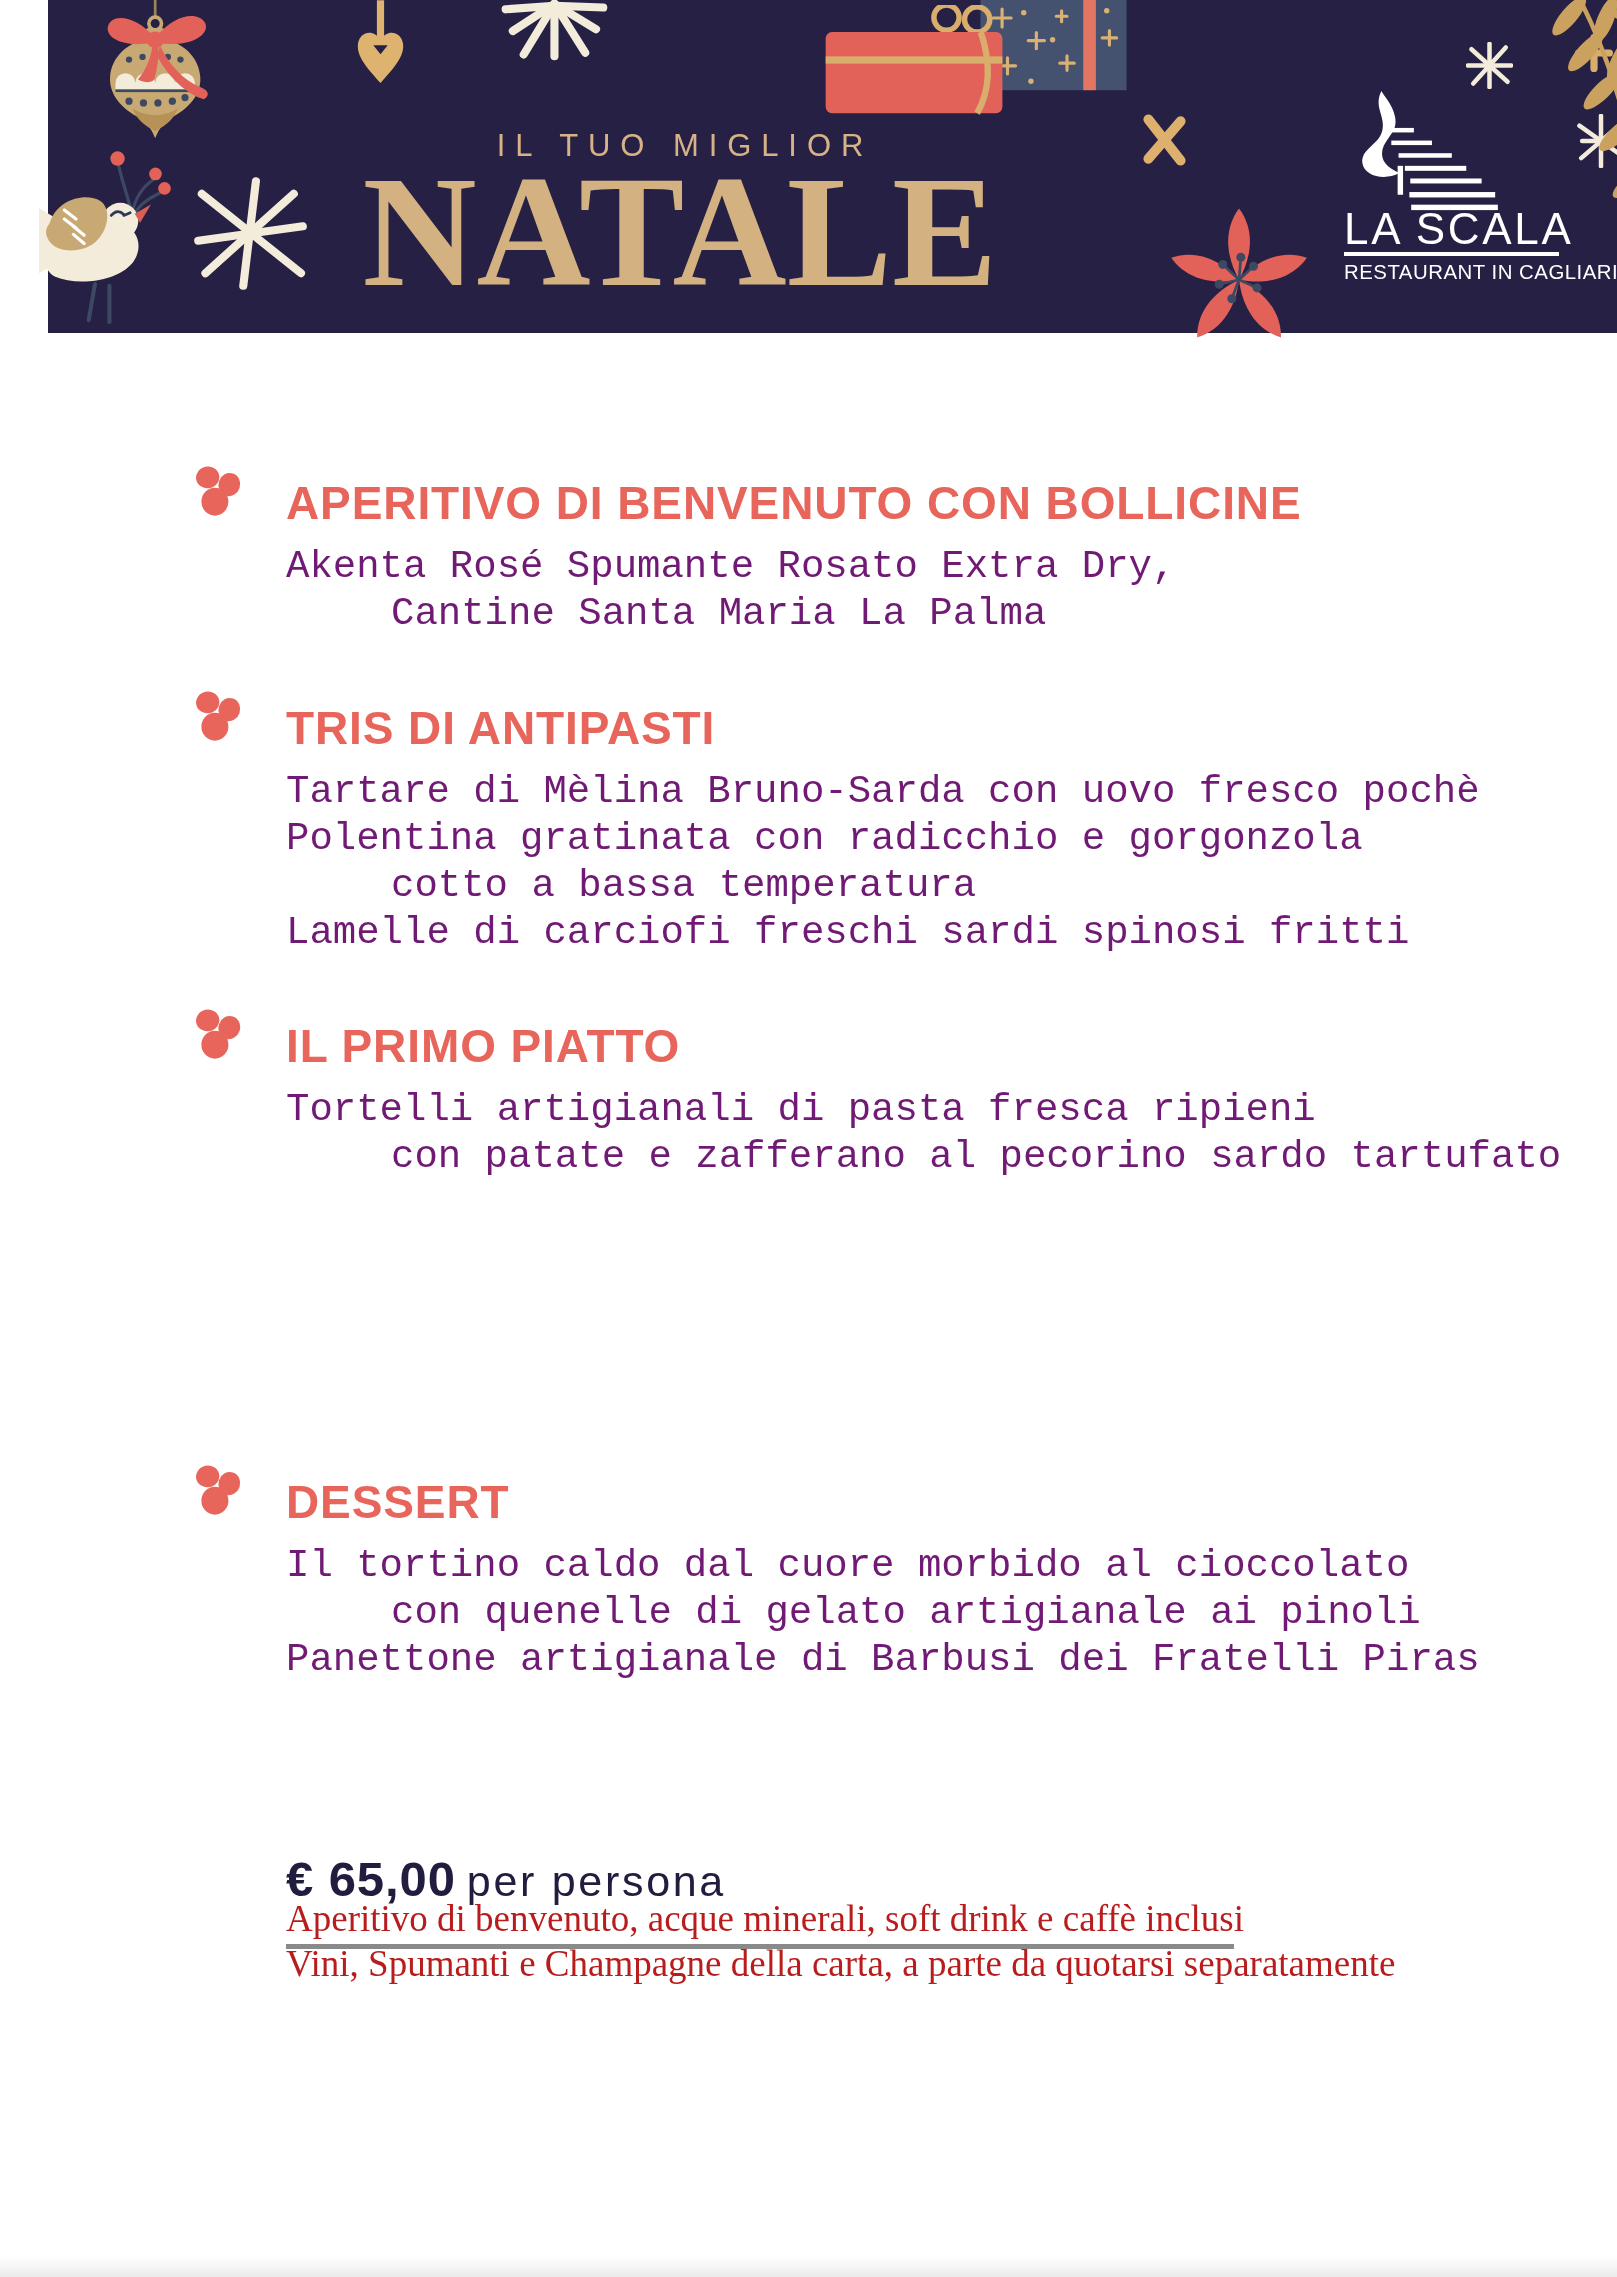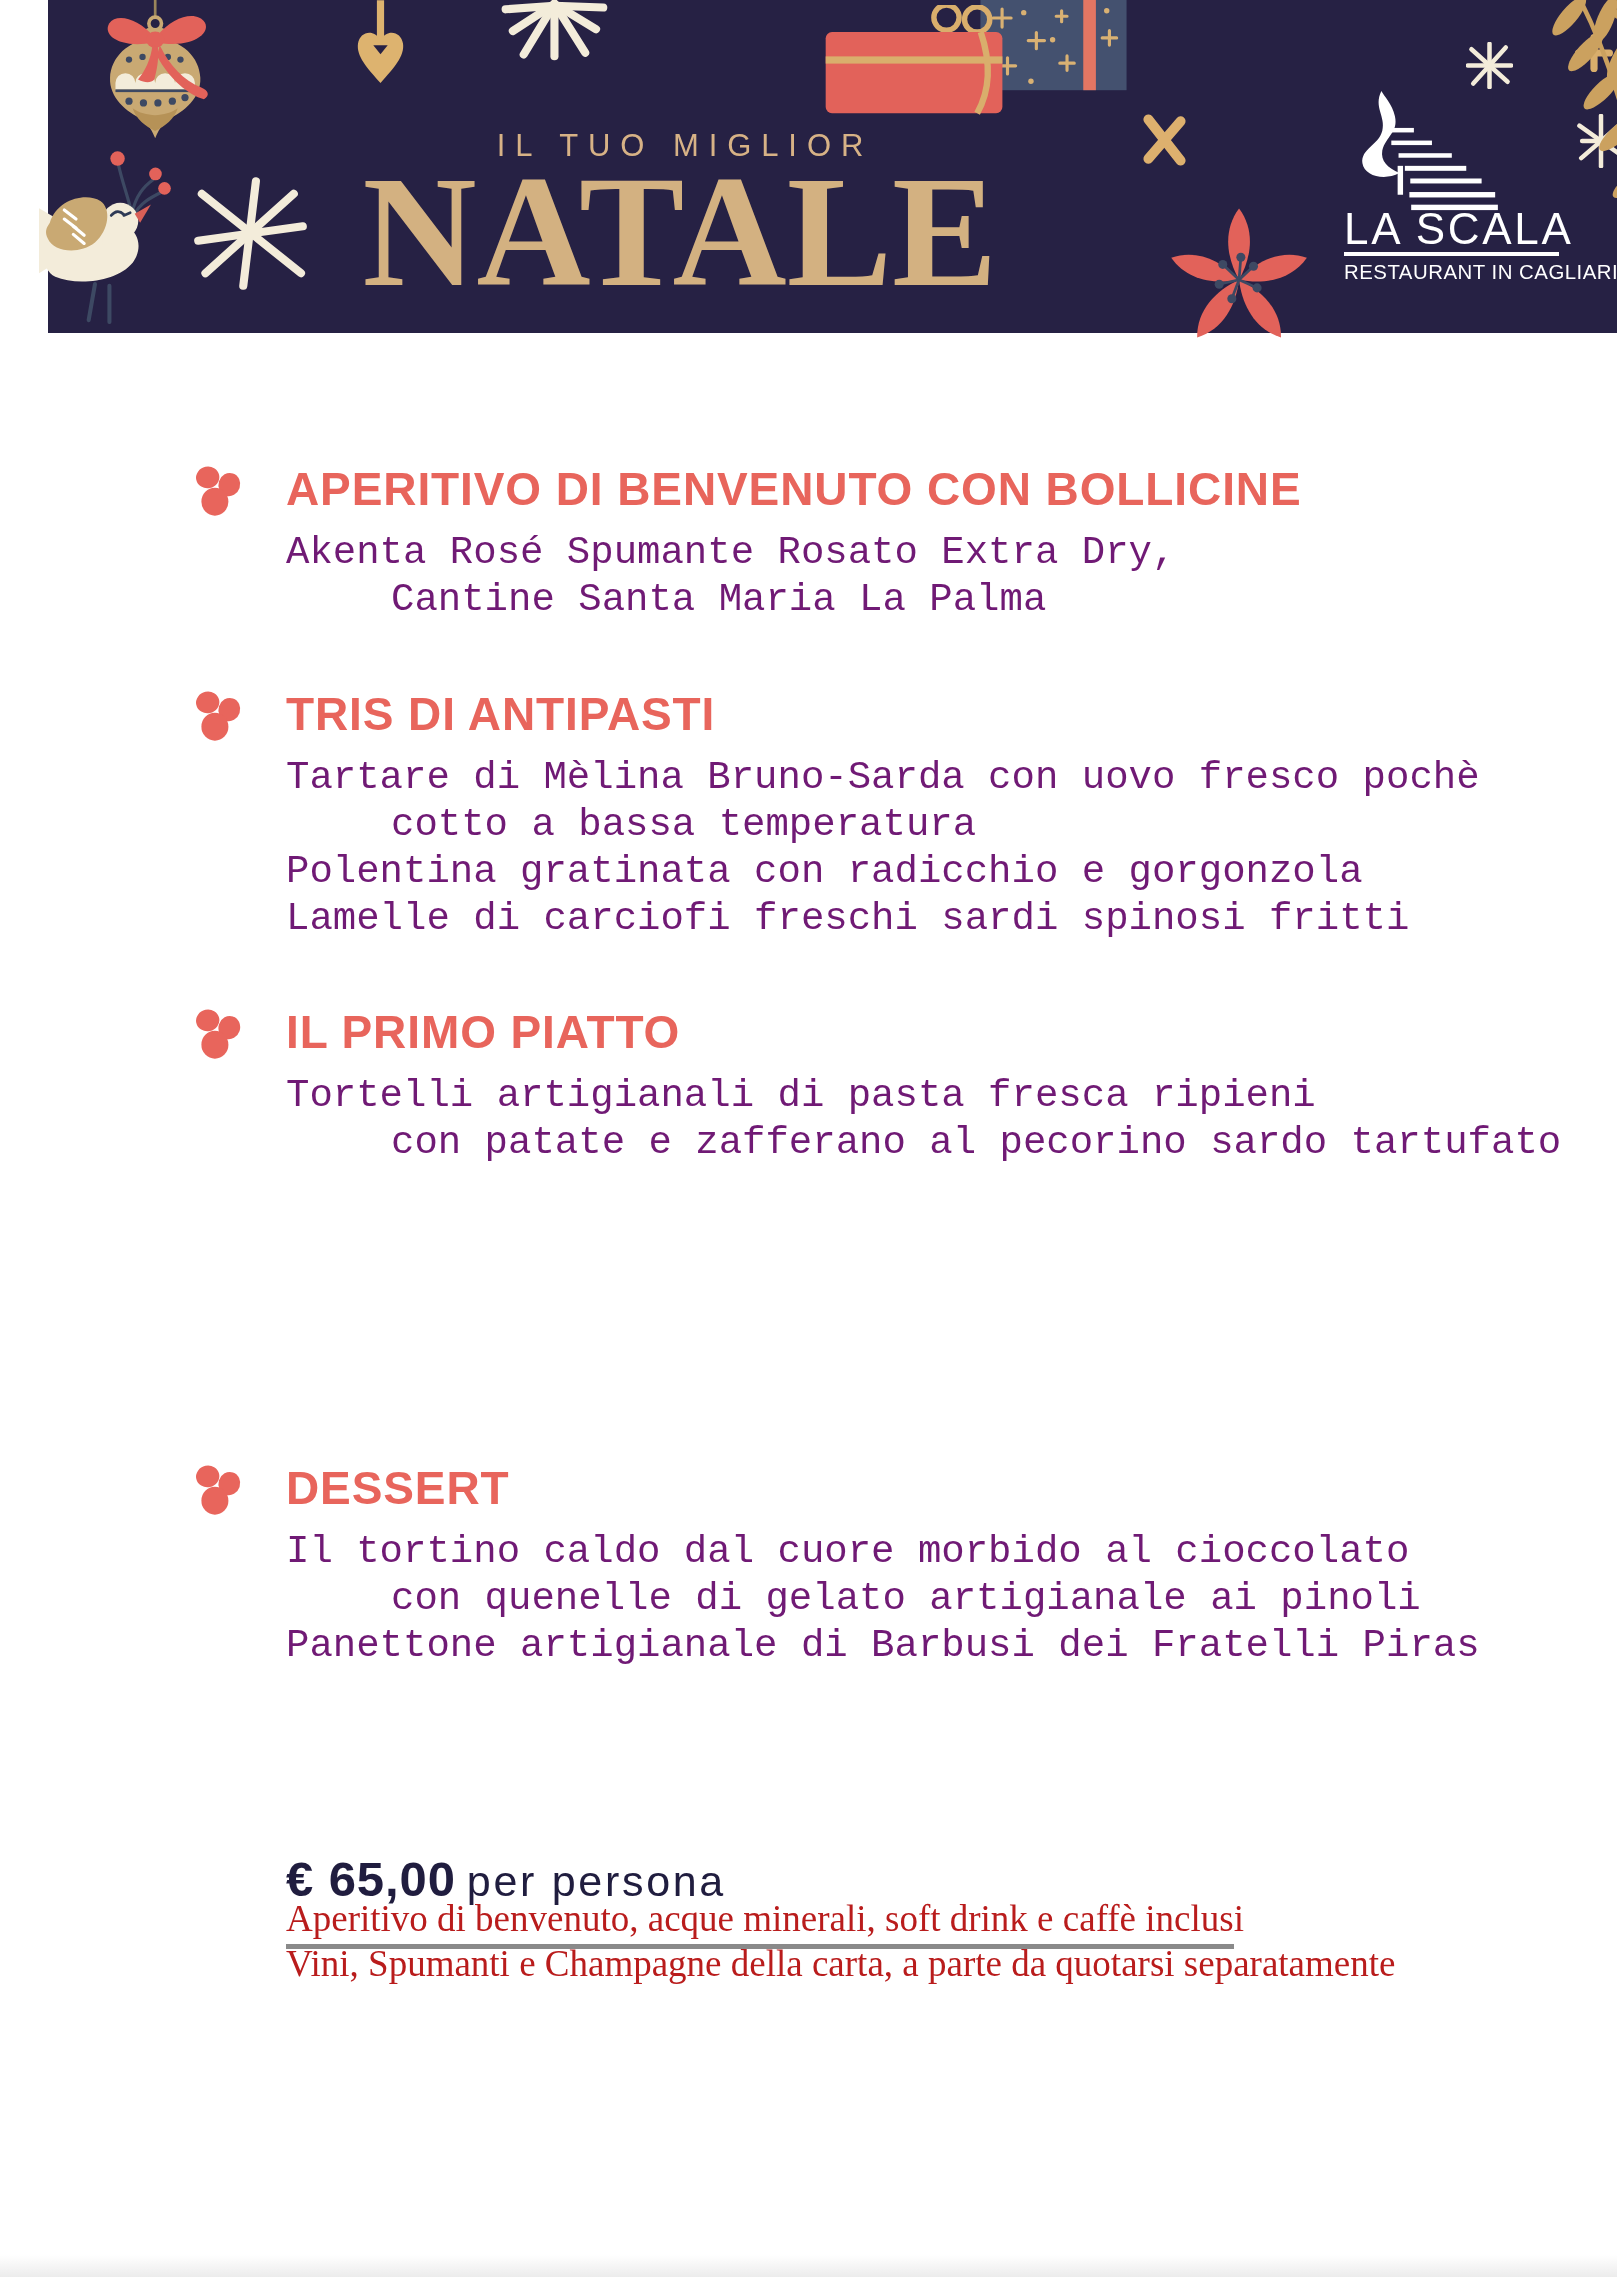--- a/index.html
+++ b/index.html
@@ -15,21 +15,21 @@
           font-weight:700;font-size:158px;line-height:145px;color:#D3B181;white-space:nowrap;}
   
   .logo-name{position:absolute;left:1296px;top:204px;width:226px;color:#ffffff;font-size:44px;
              font-weight:400;letter-spacing:2.7px;white-space:nowrap;}
   .logo-rule{position:absolute;left:1296px;top:252px;width:215px;height:3.6px;background:#ffffff;}
   .logo-tag{position:absolute;left:1296px;top:261px;width:235px;color:#ffffff;font-size:20.4px;
             letter-spacing:0.5px;white-space:nowrap;}
   
   .section{position:absolute;left:0;width:1617px;}
   .berries{position:absolute;left:193px;top:1.8px;}
-  .sec-title{margin:2px 0 0 286px;font-size:46px;font-weight:700;letter-spacing:0.9px;
+  .sec-title{margin:16px 0 0 286px;font-size:46px;font-weight:700;letter-spacing:0.9px;
              line-height:52px;color:#E8655C;white-space:nowrap;}
   .sec-lines{margin:14.5px 0 0 286px;font-family:Liberation Mono, monospace;font-size:39px;
              line-height:47px;color:#701a75;}
   .line{white-space:nowrap;}
   .line.indent{padding-left:105px;}
   
   .price{position:absolute;left:286px;top:1851px;color:#201D3F;white-space:nowrap;}
   .price .amount{font-size:49px;font-weight:700;letter-spacing:0.9px;}
   .price .unit{font-size:43px;font-weight:400;letter-spacing:2.7px;margin-left:11px;}
   .rule{position:absolute;left:286px;top:1944px;width:948px;height:4.5px;background:#8A8A8A;}
@@ -295,22 +295,22 @@
     </div>
   </div>
 
   <div class="section" style="top:686px">
     <svg class="berries" width="51" height="54" viewBox="0 0 56 60">
         <use href="#berry-glyph"></use>
       </svg>
     <h2 class="sec-title">TRIS DI ANTIPASTI</h2>
     <div class="sec-lines">
       <div class="line">Tartare di Mèlina Bruno-Sarda con uovo fresco pochè</div>
+      <div class="line">Polentina gratinata con radicchio e gorgonzola</div>
       <div class="line indent">cotto a bassa temperatura</div>
-      <div class="line">Polentina gratinata con radicchio e gorgonzola</div>
       <div class="line">Lamelle di carciofi freschi sardi spinosi fritti</div>
     </div>
   </div>
 
   <div class="section" style="top:1004px">
     <svg class="berries" width="51" height="54" viewBox="0 0 56 60">
         <use href="#berry-glyph"></use>
       </svg>
     <h2 class="sec-title">IL PRIMO PIATTO</h2>
     <div class="sec-lines">

